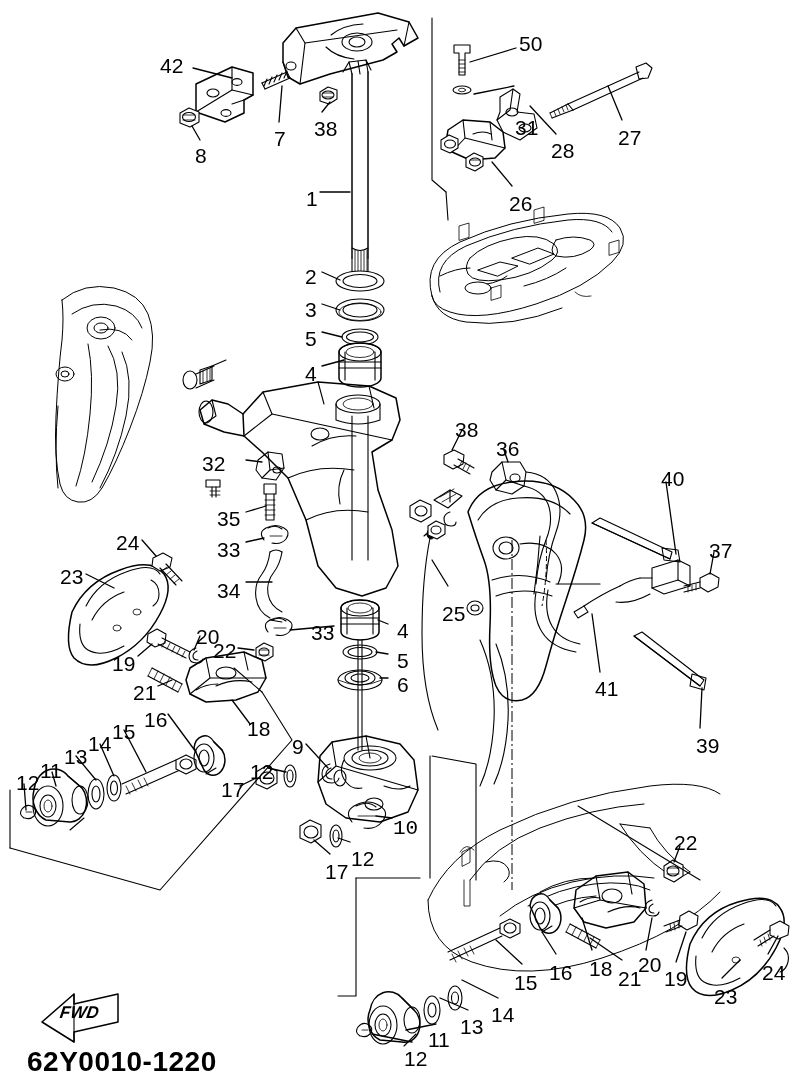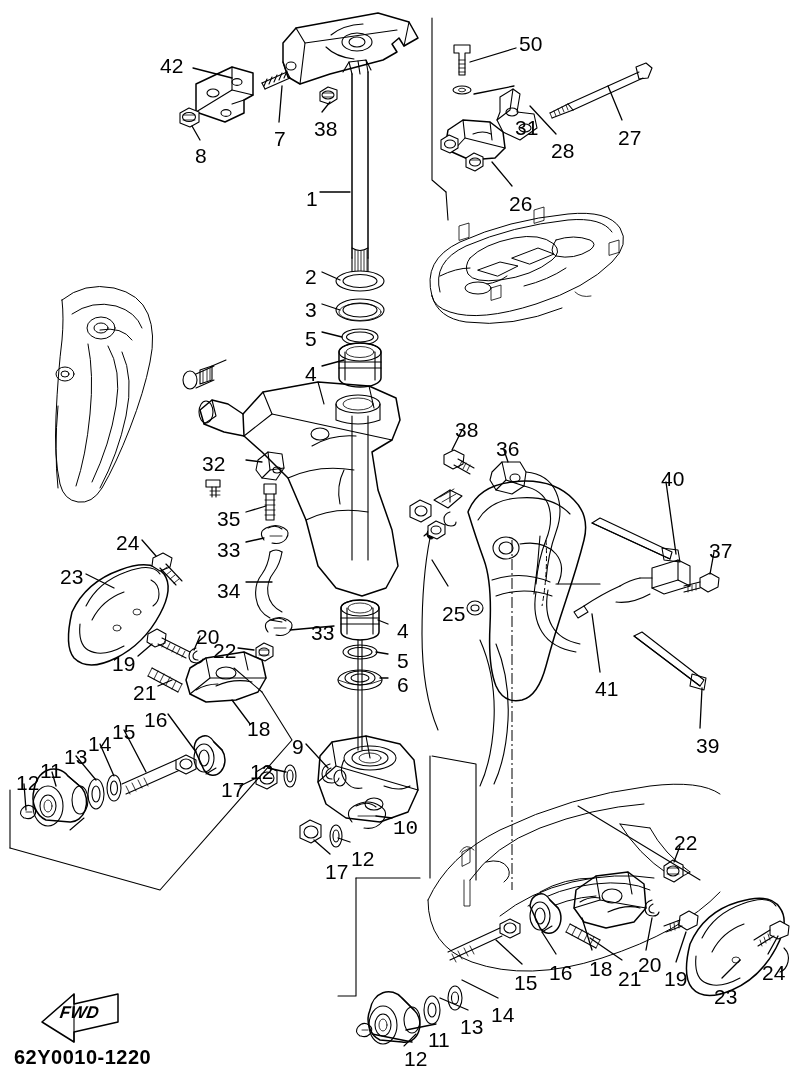--- a/index.html
+++ b/index.html
@@ -14,21 +14,21 @@
   .ghost{fill:none;stroke:#000;stroke-width:1.0;stroke-linecap:round;stroke-linejoin:round;}
   .lead{fill:none;stroke:#000;stroke-width:1.3;stroke-linecap:round;}
   .dashdot{fill:none;stroke:#000;stroke-width:1.0;stroke-dasharray:11 3 2 3;}
   .dash{fill:none;stroke:#000;stroke-width:1.0;stroke-dasharray:5 3;}
   .fillk{fill:#000;stroke:#000;stroke-width:1;}
   .wht{fill:#fff;stroke:#000;stroke-width:1.5;stroke-linejoin:round;}
   .wht-t{fill:#fff;stroke:#000;stroke-width:1.1;stroke-linejoin:round;}
   .callout{position:absolute;font-family:"Liberation Sans",sans-serif;
            font-size:21px;font-weight:400;color:#000;line-height:1;
            white-space:nowrap;letter-spacing:0px;}
-  #code{position:absolute;left:14px;top:1046px;font-size:20px;font-weight:700;
+  #code{position:absolute;left:27px;top:1046px;font-size:28px;font-weight:700;
         letter-spacing:0.5px;font-family:"Liberation Sans",sans-serif;text-align:right;}
   #fwdlabel{position:absolute;left:60px;top:1003px;font-size:17px;font-weight:700;
             font-style:italic;transform:skewX(-8deg);}
 </style>
 </head>
 <body>
 
 <div id="sheet">
 
   <svg class="art" viewBox="0 0 795 1086">

